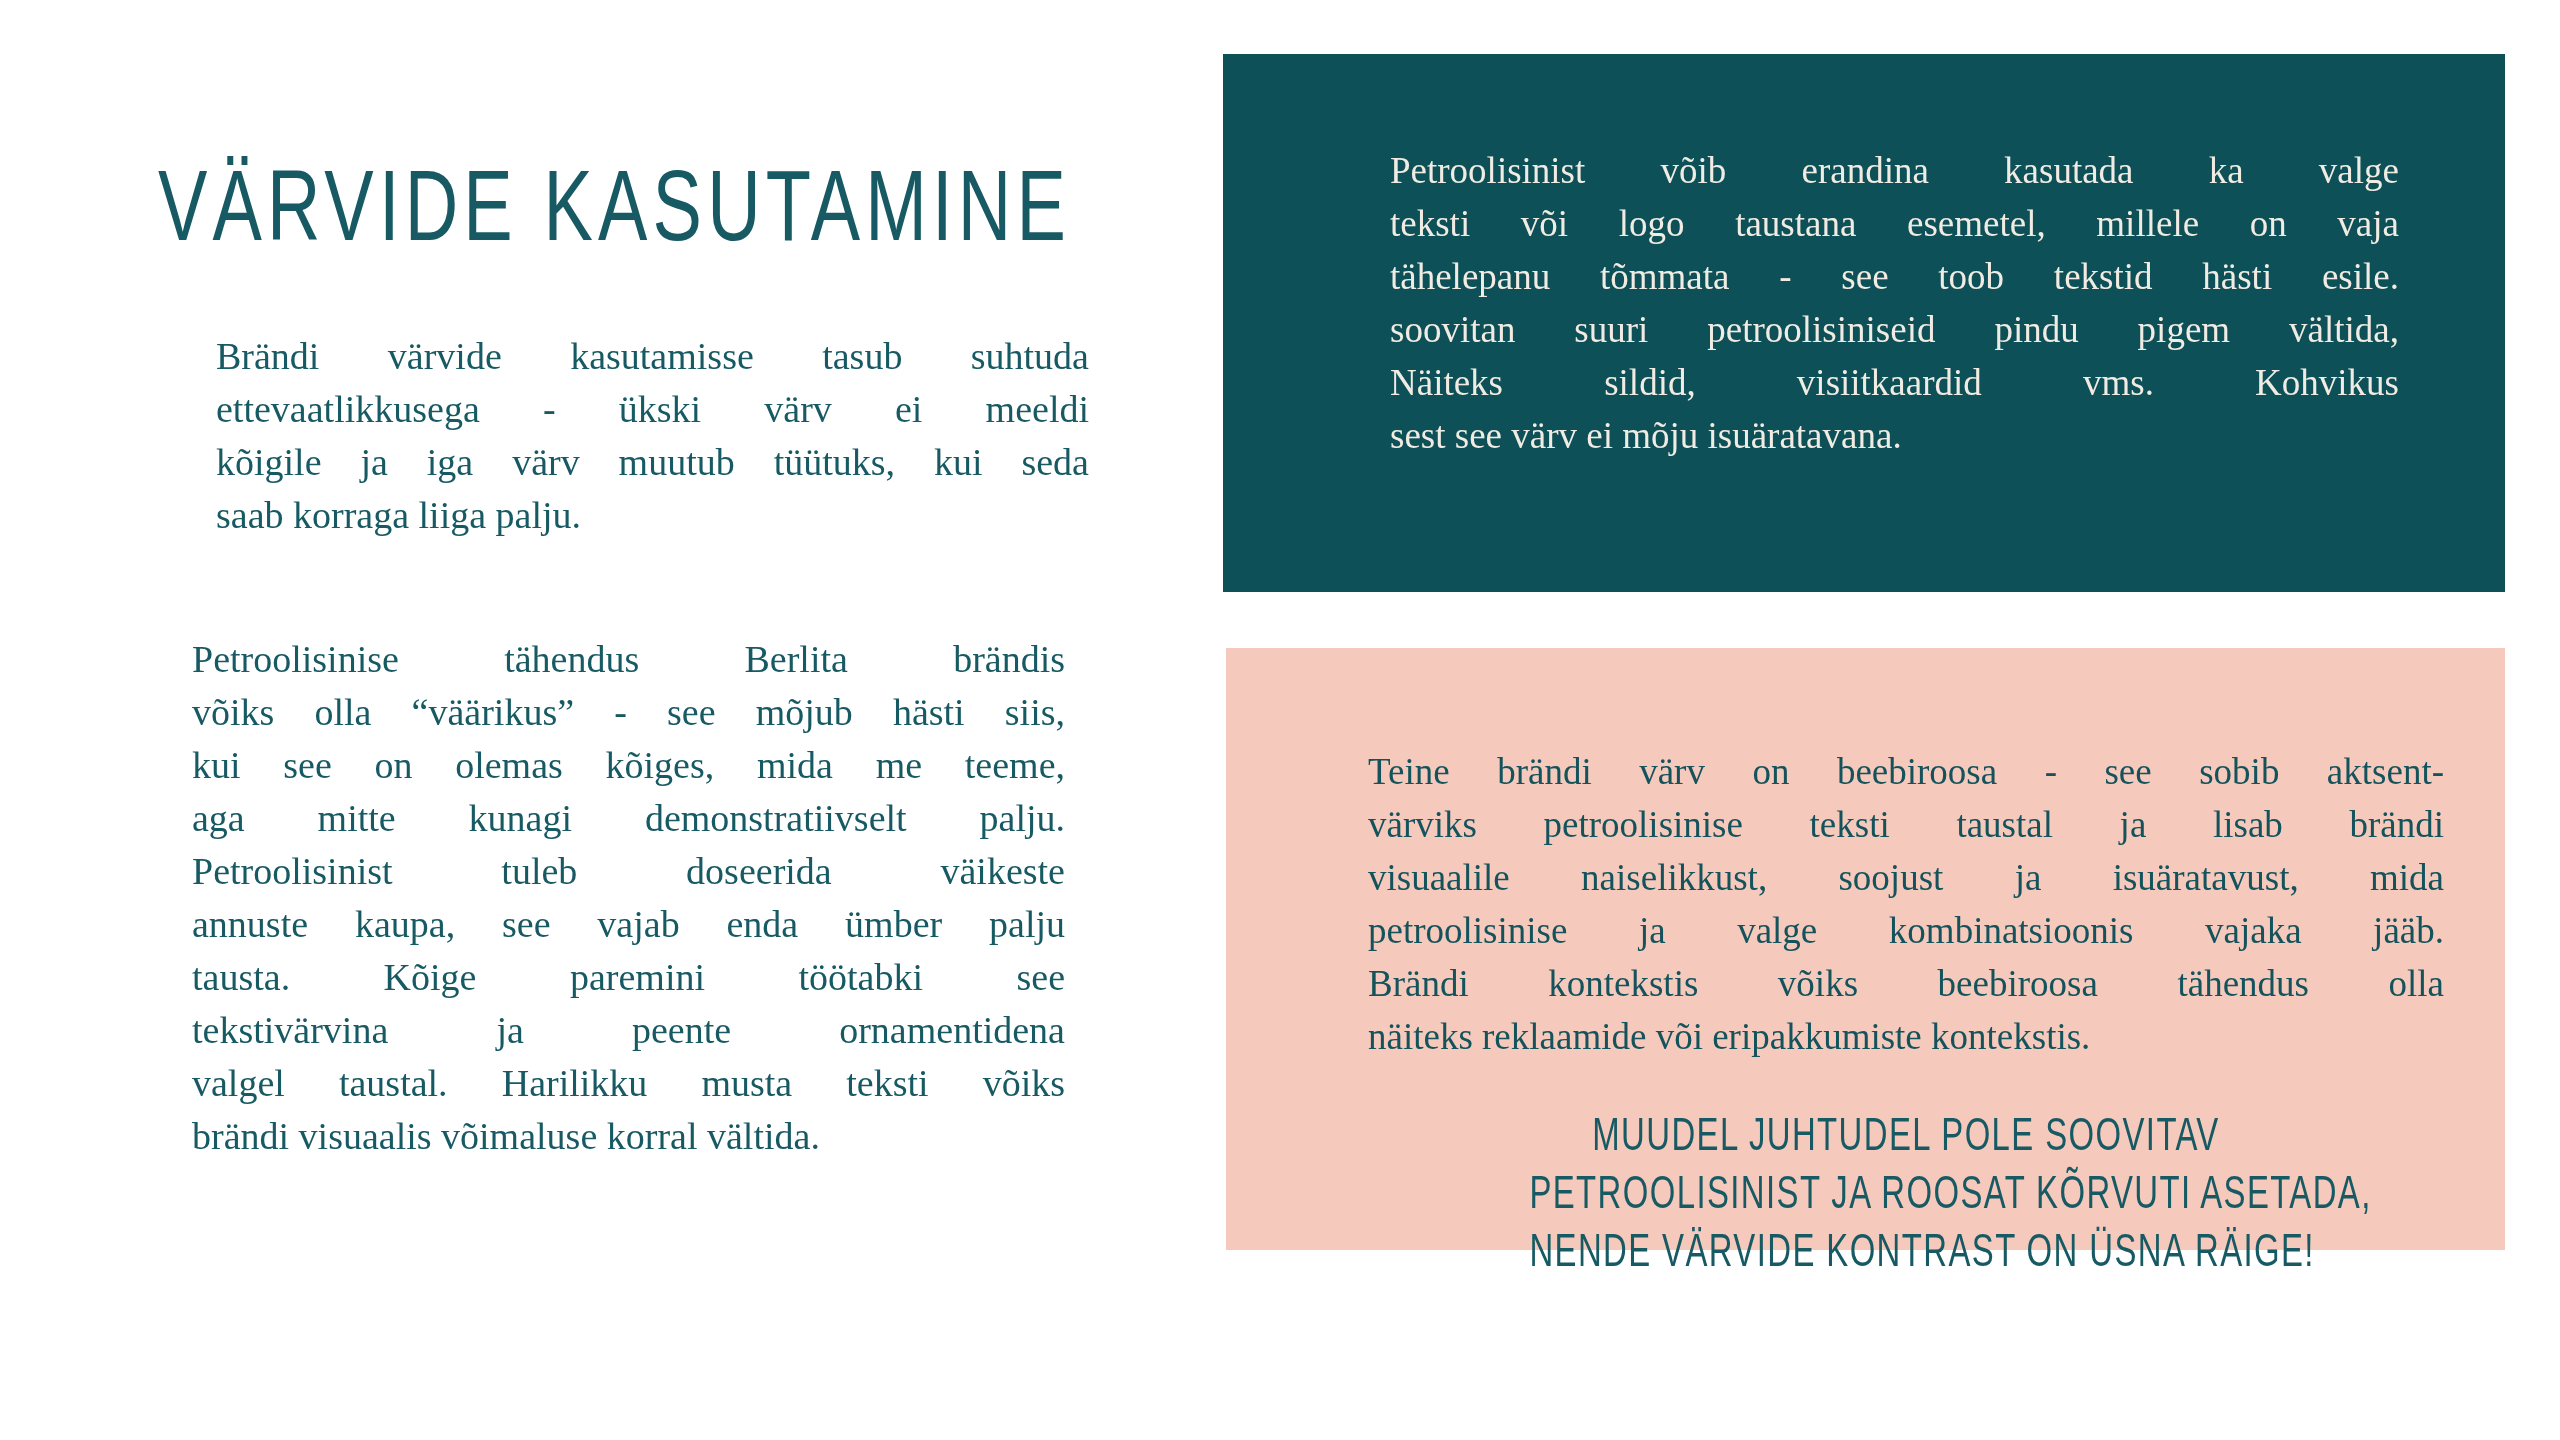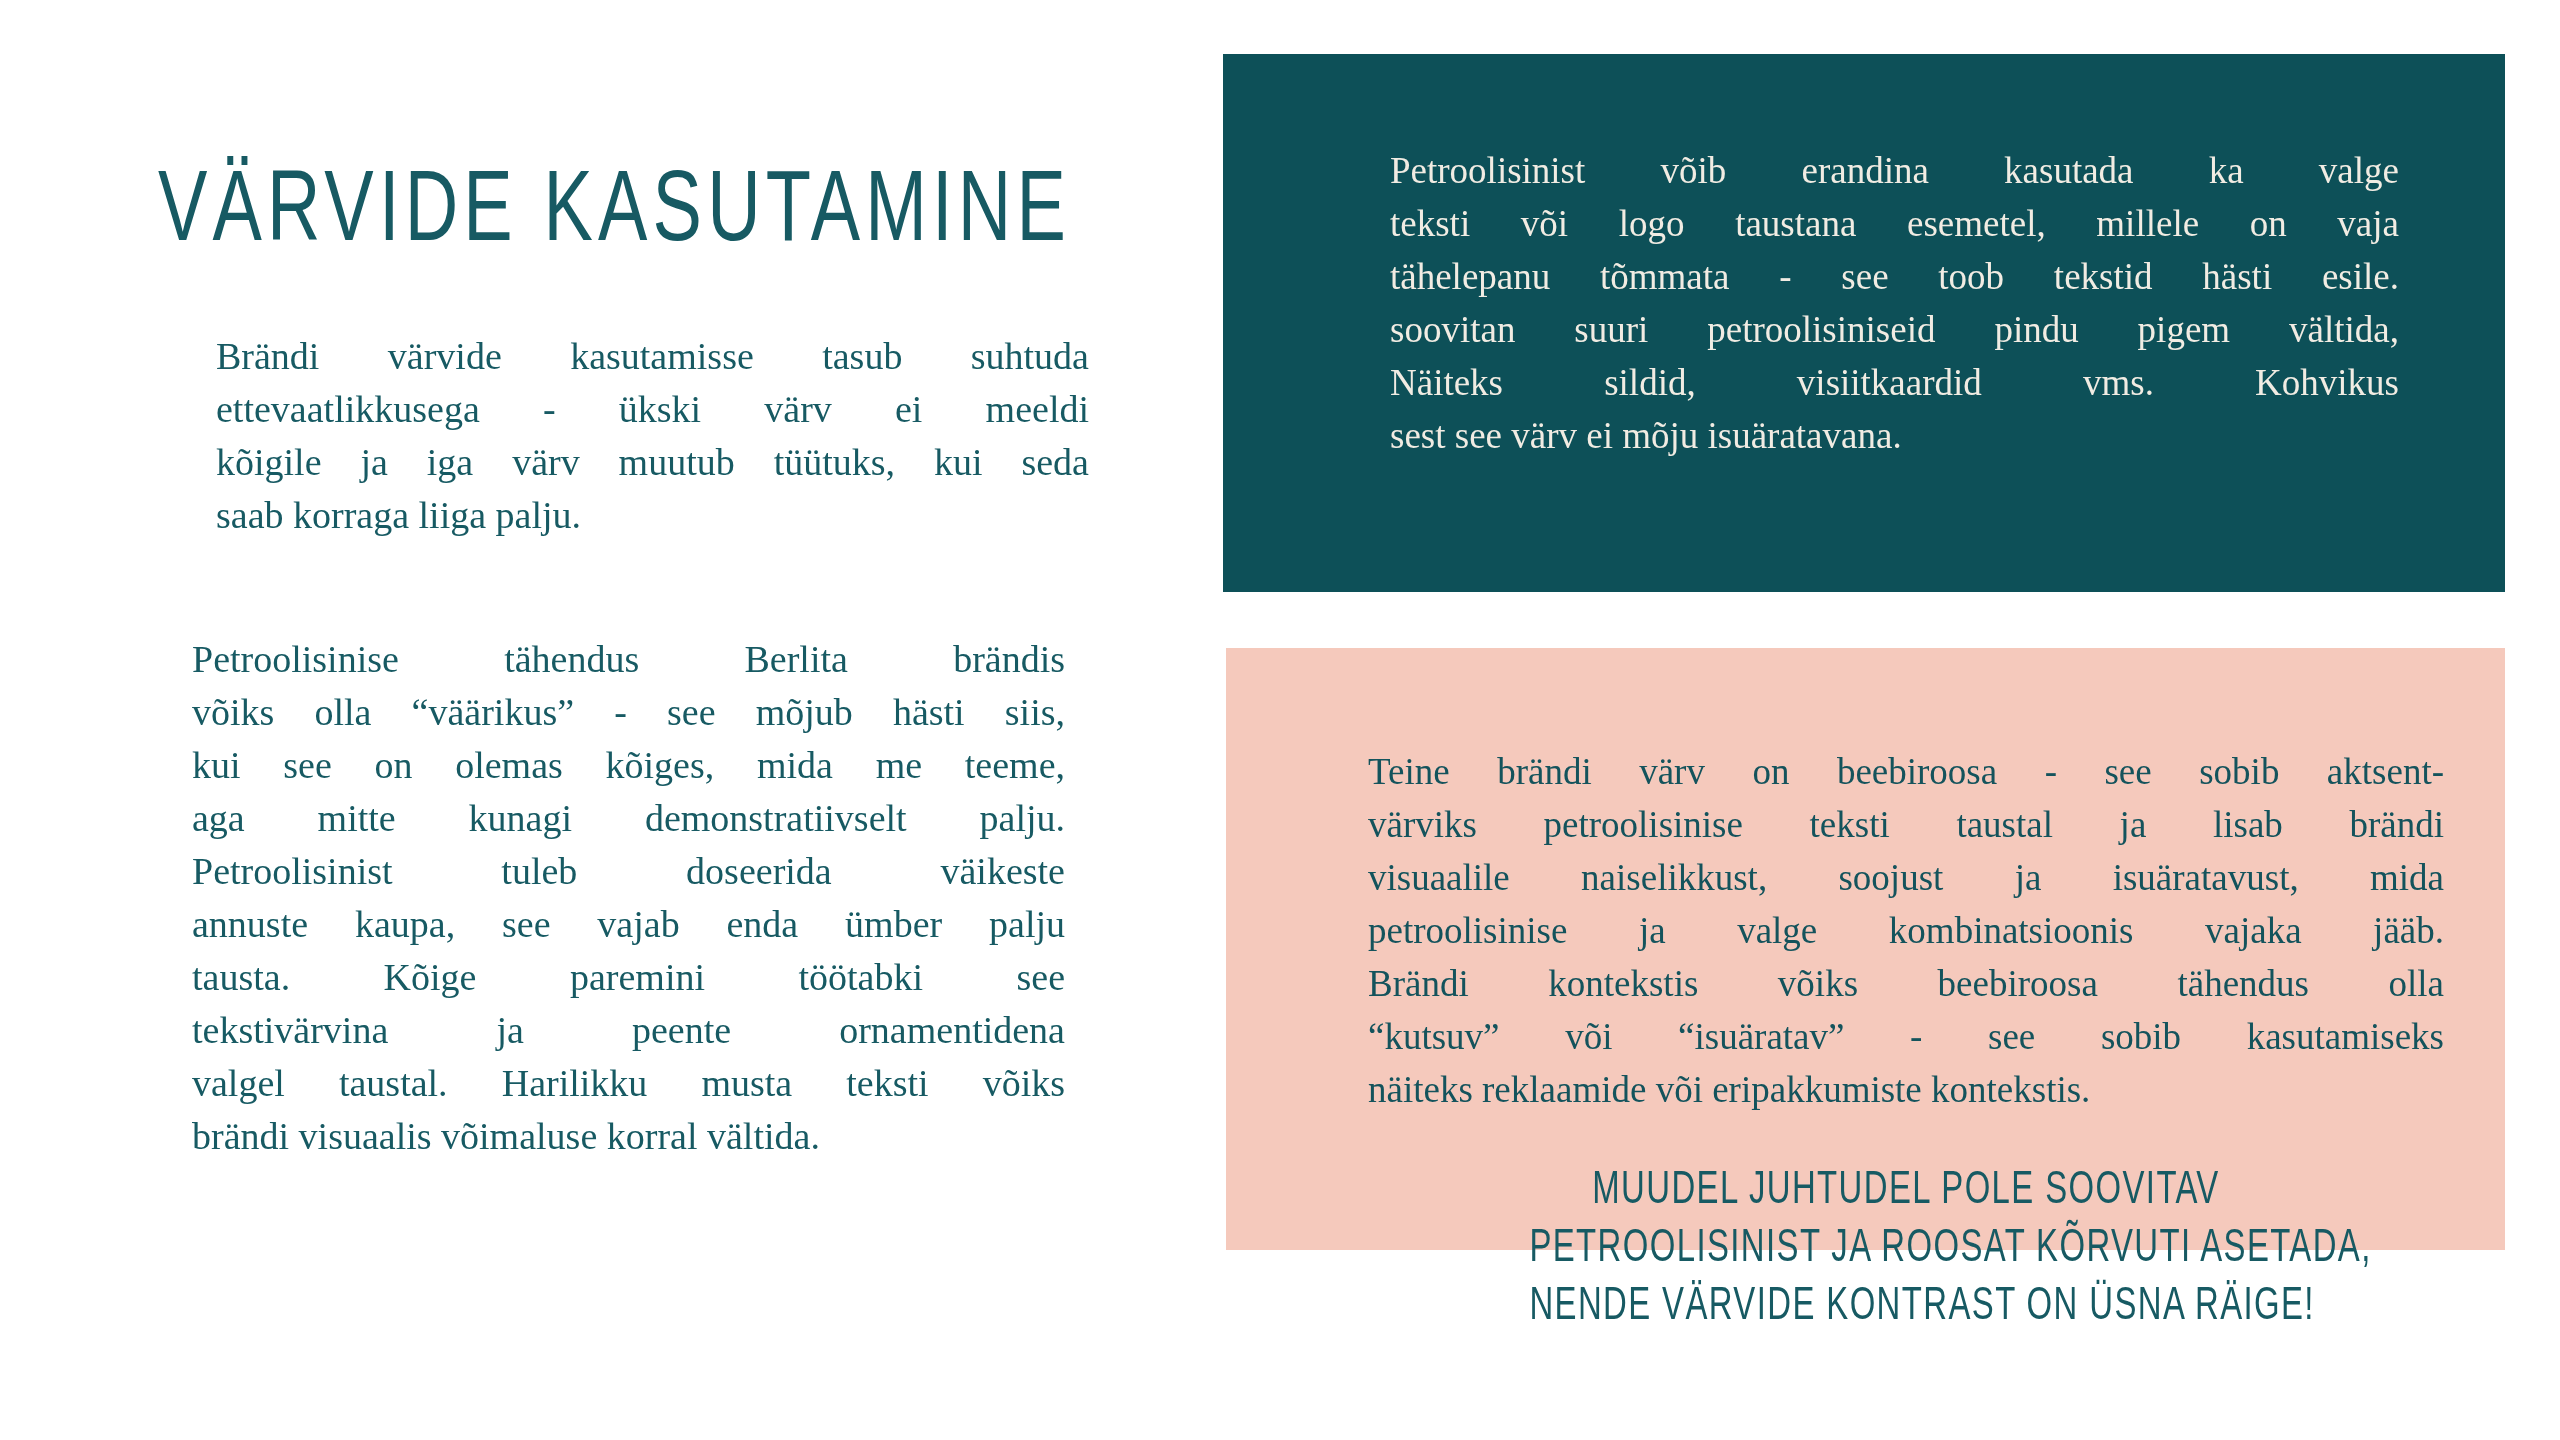--- a/index.html
+++ b/index.html
@@ -104,21 +104,20 @@
       </div>
   </div>
 
   <div class="pink-box">
     <div class="textblock">
         <div class="line line-just">Teine brändi värv on beebiroosa - see sobib aktsent-</div>
         <div class="line line-just">värviks petroolisinise teksti taustal ja lisab brändi</div>
         <div class="line line-just">visuaalile naiselikkust, soojust ja isuäratavust, mida</div>
         <div class="line line-just">petroolisinise ja valge kombinatsioonis vajaka jääb.</div>
         <div class="line line-just">Brändi kontekstis võiks beebiroosa tähendus olla</div>
-        <div class="line line-just">“kutsuv” või “isuäratav” - see sobib kasutamiseks</div>
         <div class="line line-last">näiteks reklaamide või eripakkumiste kontekstis.</div>
       </div>
     <div class="warning-heading">
         <div class="line line-center">MUUDEL JUHTUDEL POLE SOOVITAV</div>
         <div class="line line-center">PETROOLISINIST JA ROOSAT KÕRVUTI ASETADA,</div>
         <div class="line line-center">NENDE VÄRVIDE KONTRAST ON ÜSNA RÄIGE!</div>
       </div>
   </div>
 
 </div>

